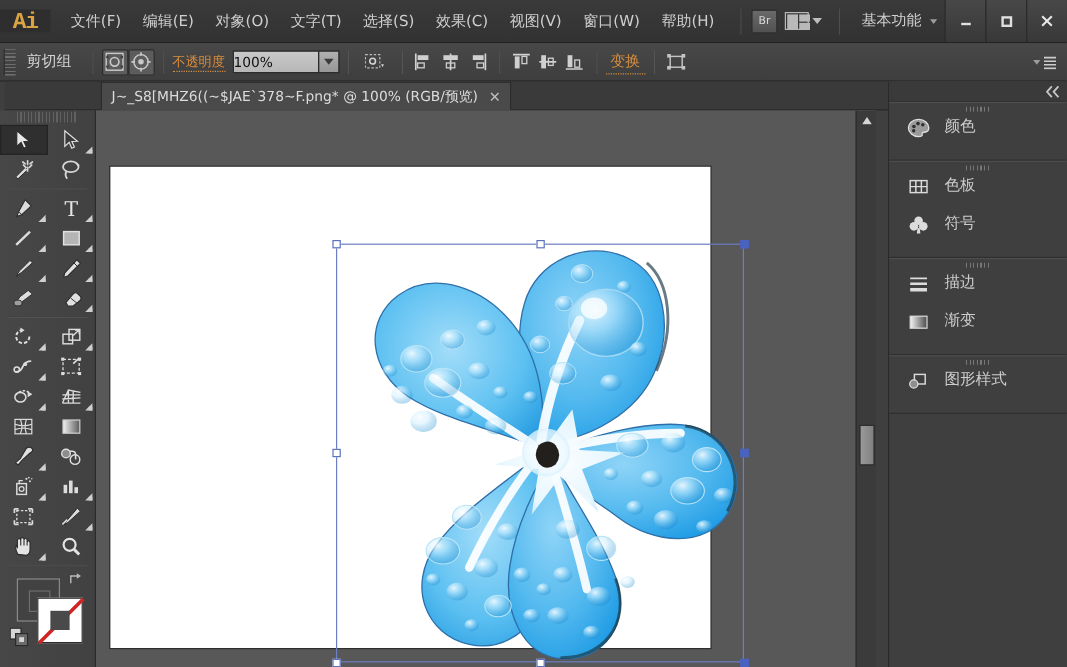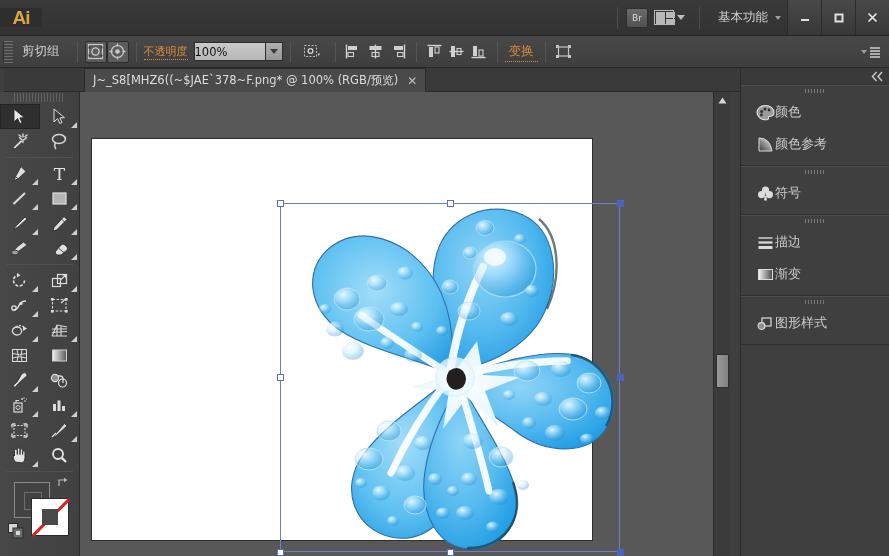--- a/index.html
+++ b/index.html
@@ -13,21 +13,21 @@
 
   
   .menubar {
     position:absolute; left:0; top:0; width:889px; height:36px;
     background:linear-gradient(#3a3a3a,#323232);
     border-bottom:1px solid #222;
     display:flex; align-items:center;
   }
   .ai-logo {
     width:42px; height:19px; display:flex; align-items:center; justify-content:center;
-    font-family:Liberation Sans, sans-serif;
+    font-family:Liberation Mono, monospace;
     font-weight:bold; font-size:19px; color:#d9a441; letter-spacing:-1px;
     background:#2e2e2e;
   }
   .menu-items { display:flex; align-items:center; height:100%; margin-left:8px; }
   .menu-item {
     padding:3px 9px; font-size:12.5px; color:#cfcfcf; cursor:default;
     white-space:nowrap; line-height:18px;
   }
   .menu-right { margin-left:auto; display:flex; align-items:center; height:100%; }
   .sep-v { width:1px; height:22px; background:#2a2a2a; margin:0 8px;
@@ -164,31 +164,42 @@
     position:absolute; left:740px; top:68px; width:149px; height:488px;
     background:#3f3f3f; border-left:1px solid #2a2a2a;
   }
   .dock-head { height:17px; display:flex; align-items:center; justify-content:flex-end;
                padding-right:5px; background:#3a3a3a; border-bottom:1px solid #333; }
   .dgroup { border-top:1px solid #4e4e4e; border-bottom:1px solid #2f2f2f;
             background:#3f3f3f; padding-bottom:5px; }
   .dgrip { height:10px; display:flex; align-items:center; justify-content:center; }
   .dgrip i { width:20px; height:4px;
     background:repeating-linear-gradient(to right,#787878 0 1px,transparent 1px 3px); }
-  .drow { height:32px; display:flex; align-items:center; padding-left:14px; }
+  .drow { height:32px; display:flex; align-items:flex-start; padding-left:14px; gap:12px; }
   .drow .dlabel { font-size:13px; color:#cccccc; }
   .dicon { width:20px; height:20px; display:flex; align-items:center; justify-content:center; }
 </style>
 </head>
 <body>
 
 <div id="app">
 
   <div class="menubar">
     <div class="ai-logo">Ai</div>
+    <div class="menu-items">
+      <div class="menu-item">文件(F)</div>
+      <div class="menu-item">编辑(E)</div>
+      <div class="menu-item">对象(O)</div>
+      <div class="menu-item">文字(T)</div>
+      <div class="menu-item">选择(S)</div>
+      <div class="menu-item">效果(C)</div>
+      <div class="menu-item">视图(V)</div>
+      <div class="menu-item">窗口(W)</div>
+      <div class="menu-item">帮助(H)</div>
+    </div>
 
     <div class="menu-right">
       <div class="sep-v"></div>
       <div class="br-btn">Br</div>
       <div class="arrange-btn">
         <span class="arrange-gl">
             <i></i>
             <i></i>
             <i></i>
           </span>
@@ -719,40 +730,35 @@
           <svg width="19" height="17" viewBox="0 0 19 17">
             <path d="M9.5 1.5 C14.5 1.5 18 4.8 18 8.5 C18 11.2 16 12.2 14.2 12.2 C12.8 12.2 12.2 13 12.5 14 C12.8 15.2 11.8 15.8 9.5 15.8 C4.8 15.8 1 12.4 1 8.5 C1 4.8 4.5 1.5 9.5 1.5 Z" fill="#9a9a9a" stroke="#e0e0e0" stroke-width="1.1"></path>
             <circle cx="5.6" cy="7.4" r="1.5" fill="#2e2e2e"></circle>
               <circle cx="9" cy="5" r="1.5" fill="#2e2e2e"></circle>
             <circle cx="13" cy="6" r="1.4" fill="#2e2e2e"></circle>
               <circle cx="5.4" cy="11" r="1.4" fill="#2e2e2e"></circle>
           </svg>
         </span>
         <span class="dlabel">颜色</span>
       </div>
-      <div class="drow">
-        <span class="dicon">
-          <svg width="19" height="17" viewBox="0 0 19 17">
-            <defs>
-                <linearGradient id="cgg" x1="0" y1="1" x2="1" y2="0">
-                  <stop offset="0" stop-color="#3a3a3a"></stop>
-                  <stop offset="1" stop-color="#f0f0f0"></stop>
-                </linearGradient>
-              </defs>
-            <path d="M3 15 L3 2 Q14 2 16 15 Z" fill="url(#cgg)" stroke="#dcdcdc" stroke-width="1"></path>
-          </svg>
-        </span>
-        <span class="dlabel">颜色参考</span>
-      </div>
     </div>
 
     <div class="dgroup">
       <div class="dgrip">
           <i></i>
         </div>
+      <div class="drow">
+        <span class="dicon">
+          <svg width="19" height="17" viewBox="0 0 19 17">
+            <rect x="2.5" y="3.5" width="14" height="10" fill="none" stroke="#dcdcdc" stroke-width="1.2"></rect>
+            <path d="M7.2 3.5v10M11.8 3.5v10M2.5 8.5h14" stroke="#dcdcdc" stroke-width="1.2"></path>
+          </svg>
+        </span>
+        <span class="dlabel">色板</span>
+      </div>
       <div class="drow">
         <span class="dicon">
           <svg width="19" height="17" viewBox="0 0 19 17">
             <circle cx="9.5" cy="5" r="3.6" fill="#dcdcdc"></circle>
               <circle cx="5.6" cy="9.6" r="3.6" fill="#dcdcdc"></circle>
               <circle cx="13.4" cy="9.6" r="3.6" fill="#dcdcdc"></circle>
             <path d="M8.6 11 L8 15.5 L11 15.5 L10.4 11 Z" fill="#dcdcdc"></path>
           </svg>
         </span>
         <span class="dlabel">符号</span>

